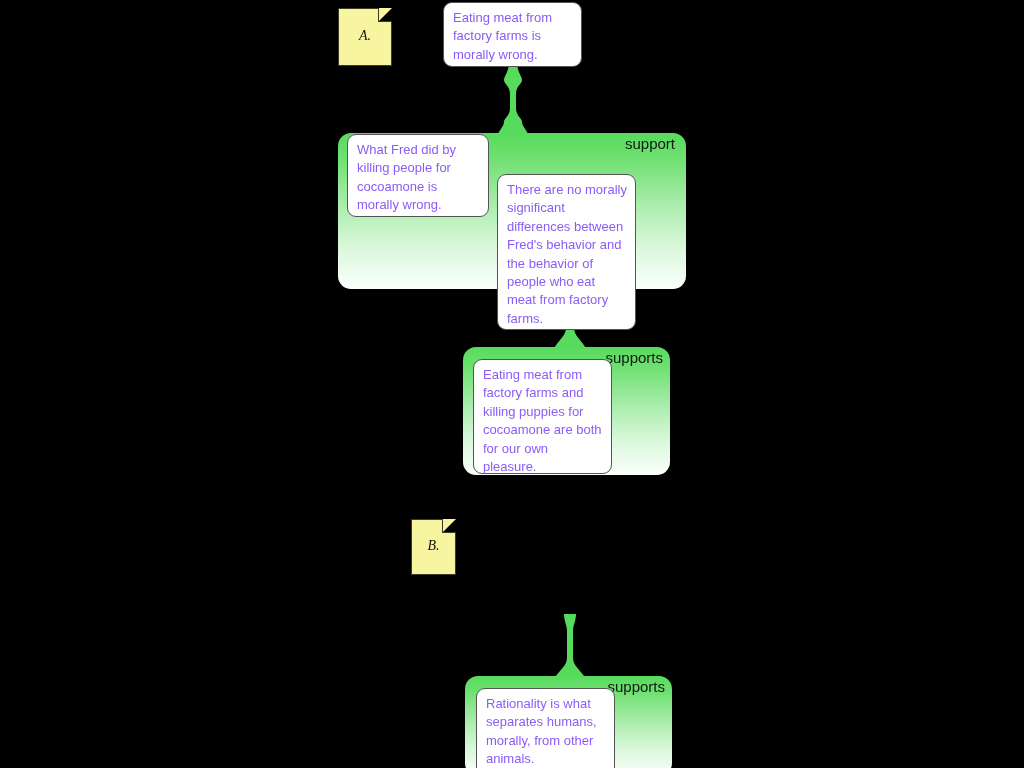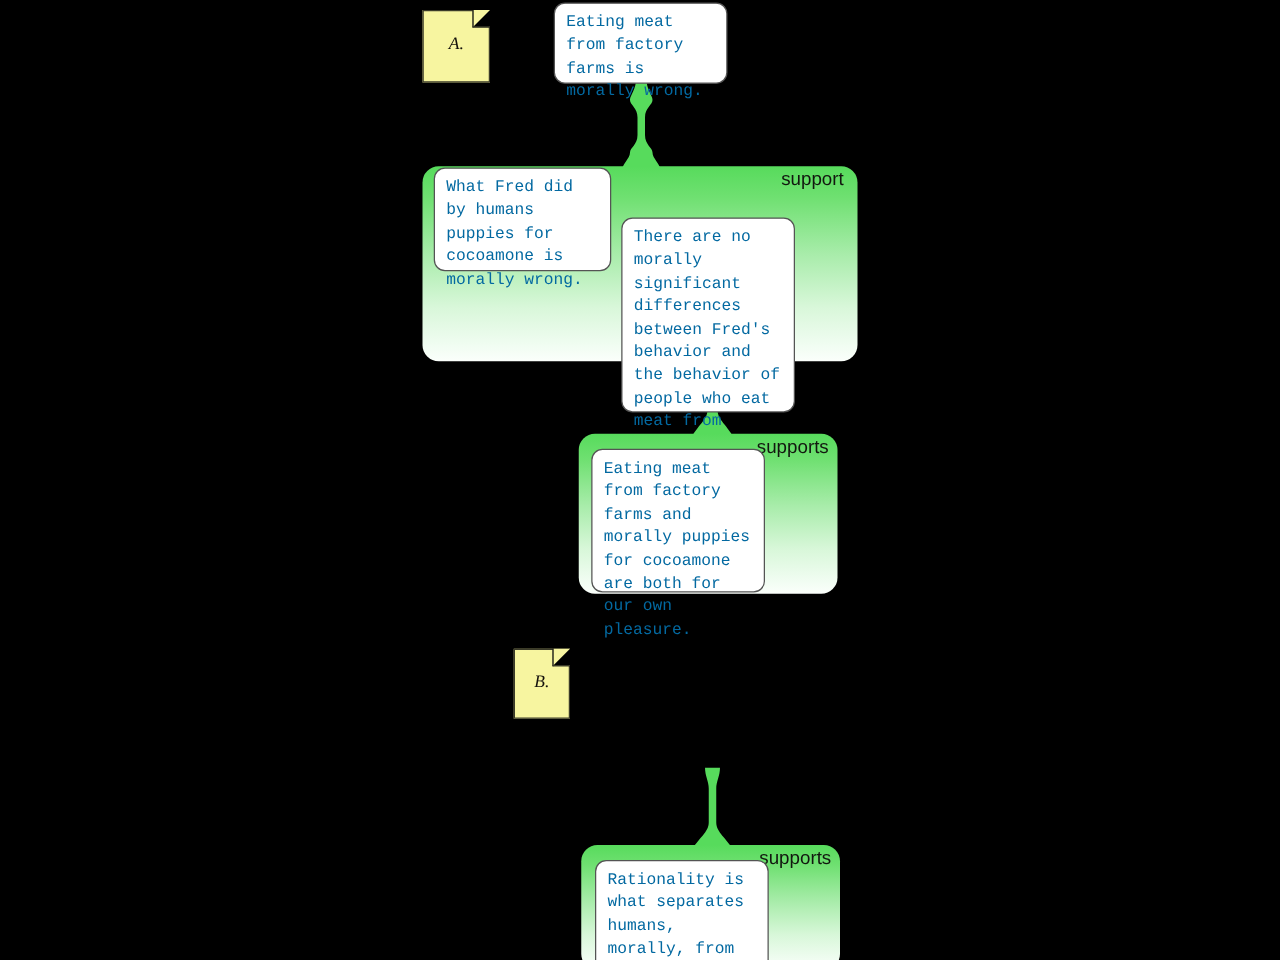--- a/index.html
+++ b/index.html
@@ -74,22 +74,22 @@
   
   .card {
     position: absolute;
     background: #ffffff;
     border: 1px solid #545454;
     border-radius: 9px;
     box-sizing: border-box;
     padding: 6px 8px 5px 9px;
     font-size: 13px;
     line-height: 18.4px;
-    color: #0369a1;
-    font-family: Liberation Mono, monospace;
+    color: #8b5cf6;
+    font-family: Liberation Sans, sans-serif;
   }
 
   
   .conn {
     position: absolute;
   }
   .conn svg { display: block; }
 </style>
 </head>
 <body>
@@ -124,27 +124,27 @@
   <div class="sticky" style="left:338px; top:8px; width:54px; height:58px;">
     <span class="fold"></span>
     <span class="sticky-label">A.</span>
   </div>
 
   <div class="card" style="left:443px; top:2px; width:139px; height:65px;">Eating meat from factory farms is morally wrong.</div>
 
   <div class="group" style="left:338px; top:133px; width:348px; height:156px;">
     <span class="group-label" style="right:11px;">support</span>
   </div>
-  <div class="card" style="left:347px; top:134px; width:142px; height:83px;">What Fred did by humans puppies for cocoamone is morally wrong.</div>
+  <div class="card" style="left:347px; top:134px; width:142px; height:83px;">What Fred did by killing people for cocoamone is morally wrong.</div>
   <div class="card" style="left:497px; top:134px; width:139px; height:156px;margin-top:40px;">There are no morally significant differences between Fred's behavior and the behavior of people who eat meat from factory farms.</div>
 
   <div class="group" style="left:463px; top:347px; width:207px; height:128px;">
     <span class="group-label" style="right:7px;">supports</span>
   </div>
-  <div class="card" style="left:473px; top:359px; width:139px; height:115px;">Eating meat from factory farms and morally puppies for cocoamone are both for our own pleasure.</div>
+  <div class="card" style="left:473px; top:359px; width:139px; height:115px;">Eating meat from factory farms and killing puppies for cocoamone are both for our own pleasure.</div>
 
   <div class="sticky" style="left:411px; top:519px; width:45px; height:56px;">
     <span class="fold"></span>
     <span class="sticky-label">B.</span>
   </div>
 
 
   <div class="group" style="left:465px; top:676px; width:207px; height:100px;">
     <span class="group-label" style="right:7px;">supports</span>
   </div>

